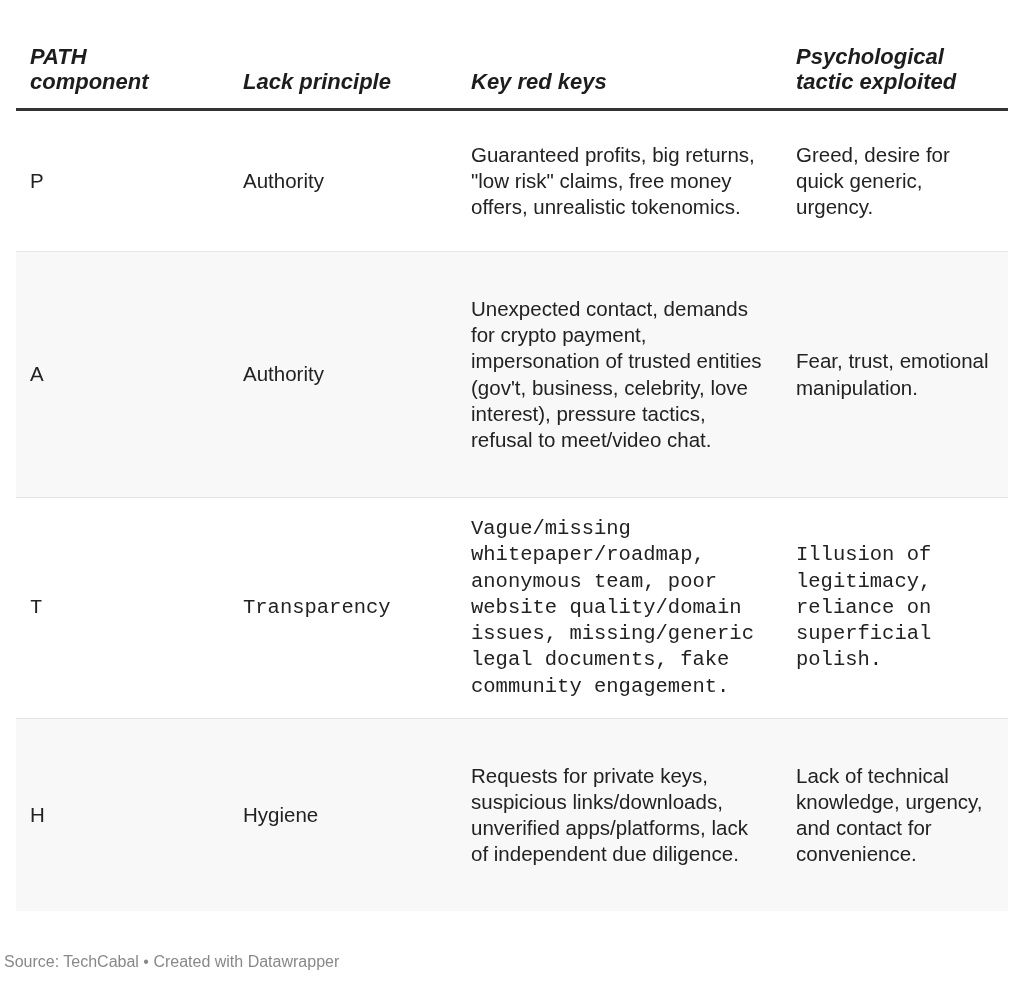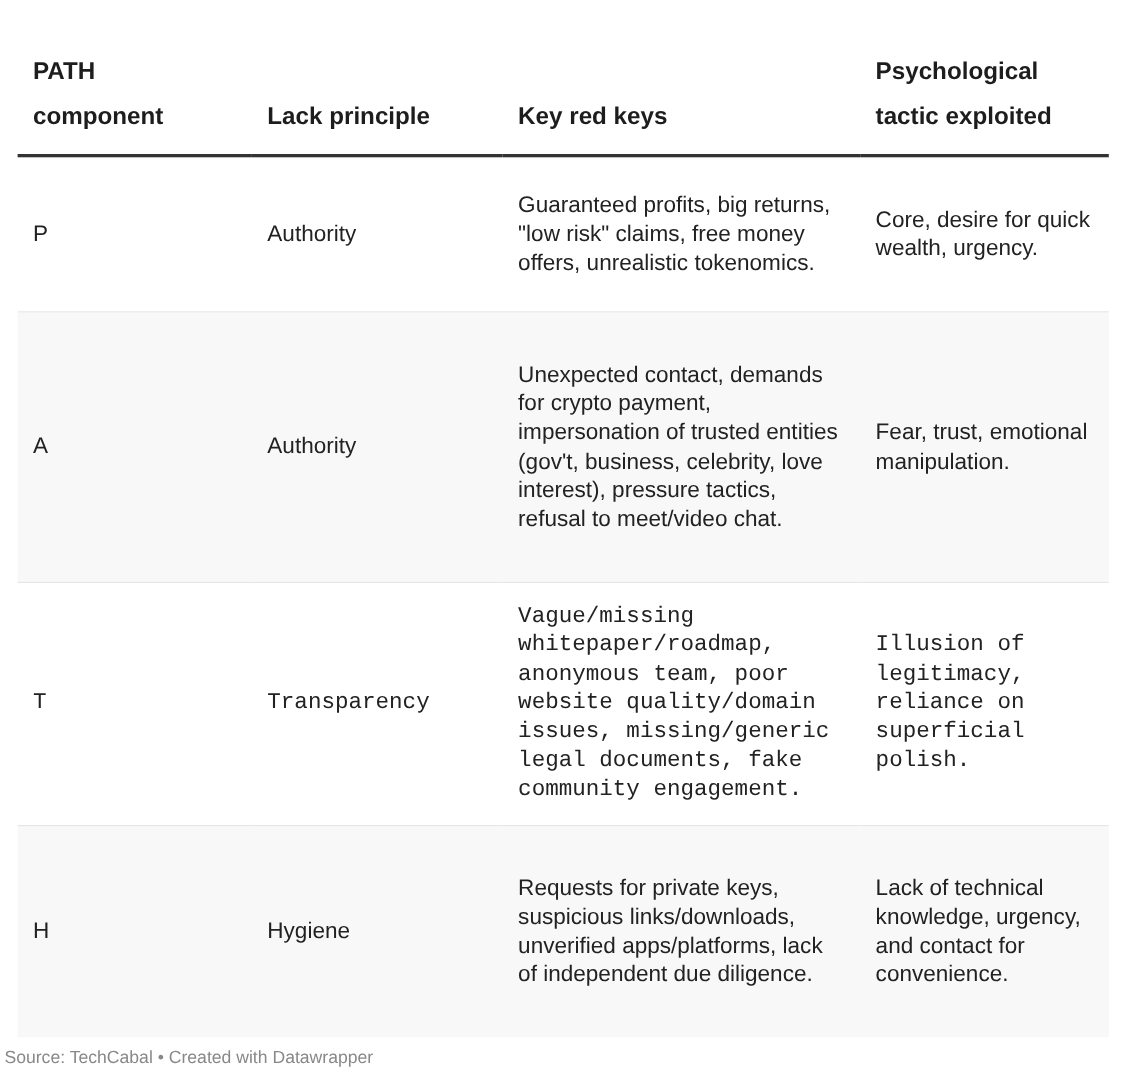--- a/index.html
+++ b/index.html
@@ -1,19 +1,19 @@
 <!DOCTYPE html>
 <html><head>
 <meta charset="utf-8">
 <style>
   html, body { margin: 0; padding: 0; background: #ffffff; }
   body { width: 1024px; height: 991px; position: relative; font-family: "Liberation Sans", sans-serif; color: #222222; overflow: hidden; }
   .table-wrap { position: absolute; left: 16px; top: 44px; width: 992px; }
   table { width: 100%; border-collapse: collapse; table-layout: fixed; }
-  thead th { text-align: left; vertical-align: bottom; font-weight: 700; font-size: 22px; line-height: 41px; padding: 0 14px 14px 14px; color: #1d1d1d; border-bottom: 3px solid #333333; }
+  thead th { text-align: left; vertical-align: bottom; font-weight: 700; font-size: 22px; line-height: 25px; padding: 0 14px 14px 14px; color: #1d1d1d; border-bottom: 3px solid #333333; font-style: italic; }
   tbody td { font-size: 20.5px; line-height: 26.2px; vertical-align: middle; padding: 0 14px; color: #222222; }
   tbody tr { border-bottom: 1px solid #e6e6e6; }
   tbody tr:last-child { border-bottom: none; }
   tbody tr.odd { background: #ffffff; }
   tbody tr.even { background: #f8f8f8; }
   col.c1 { width: 213px; }
   col.c2 { width: 228px; }
   col.c3 { width: 325px; }
   col.c4 { width: 226px; }
   tr.r1 td { height: 140px; }
@@ -39,21 +39,21 @@
         <th>Lack principle</th>
         <th>Key red keys</th>
         <th>Psychological tactic exploited</th>
       </tr>
     </thead>
     <tbody>
       <tr class="odd r1">
         <td>P</td>
         <td>Authority</td>
         <td>Guaranteed profits, big returns, "low risk" claims, free money offers, unrealistic tokenomics.</td>
-        <td>Core, desire for quick wealth, urgency.</td>
+        <td>Greed, desire for quick generic, urgency.</td>
       </tr>
       <tr class="even r2">
         <td>A</td>
         <td>Authority</td>
         <td>Unexpected contact, demands for crypto payment, impersonation of trusted entities (gov't, business, celebrity, love interest), pressure tactics, refusal to meet/video chat.</td>
         <td>Fear, trust, emotional manipulation.</td>
       </tr>
       <tr class="odd r3">
         <td>T</td>
         <td>Transparency</td>

